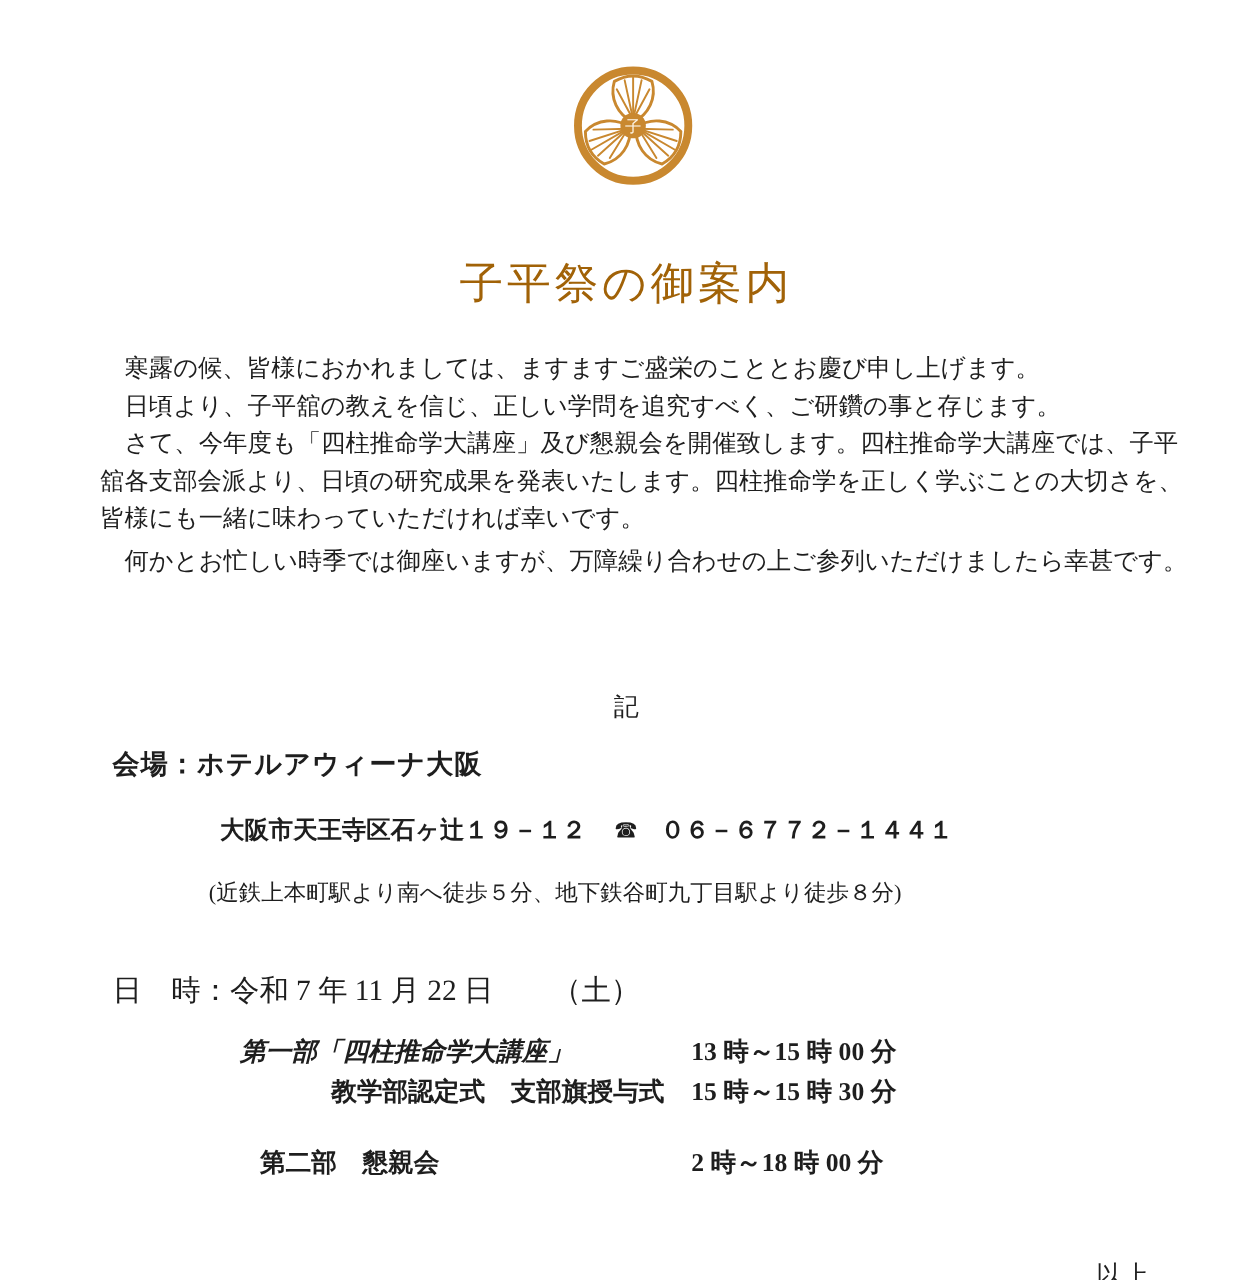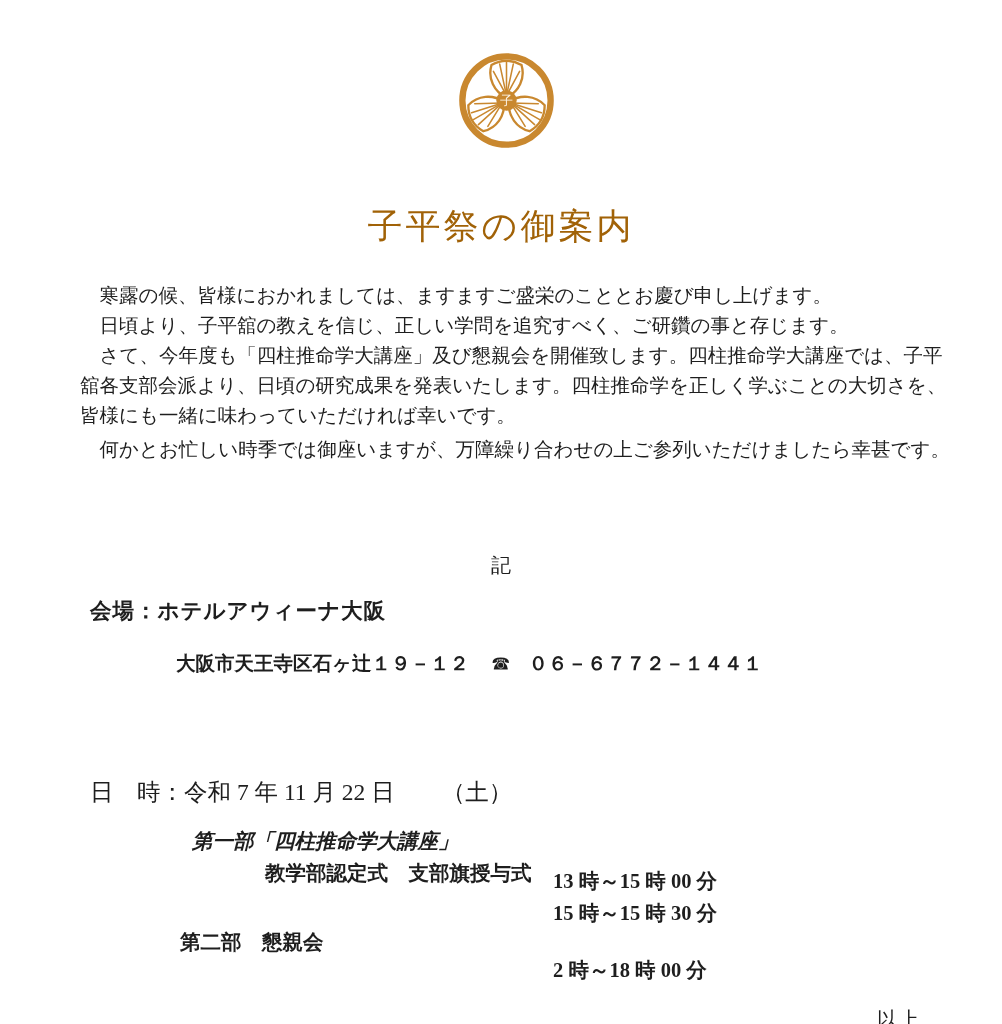--- a/index.html
+++ b/index.html
@@ -60,24 +60,24 @@
     font-size:18px;font-weight:normal;
     white-space:nowrap;
   }
   .datetime{
     position:absolute;left:90px;top:776px;
     font-size:23.5px;font-weight:normal;
     white-space:nowrap;
   }
   .schedule-row{position:absolute;left:0;top:0;width:100%;height:30px;font-weight:bold;font-size:20.5px;}
   .schedule-row .label{position:absolute;white-space:nowrap;}
-  .schedule-row .time{position:absolute;left:553px;white-space:nowrap;margin-top:40px;}
+  .schedule-row .time{position:absolute;left:553px;white-space:nowrap;}
   .row-1{top:827px;} .row-1 .label{left:192px;font-style:italic;}
   .row-2{top:859px;} .row-2 .label{left:265px;}
-  .row-3{top:916px;} .row-3 .label{left:180px;margin-top:12px;}
+  .row-3{top:916px;} .row-3 .label{left:208px;}
   .closing{
     position:absolute;left:877px;top:1006px;
     font-size:20px;letter-spacing:2px;white-space:nowrap;
   }
 </style>
 </head>
 <body>
 
 <div id="page">
 
@@ -126,20 +126,21 @@
 
 
   <div class="record">記</div>
 
   <div class="venue-heading">会場：ホテルアウィーナ大阪</div>
 
   <div class="address-line">
     <span>大阪市天王寺区石ヶ辻１９－１２</span><span class="phone-icon">☎</span><span>０６－６７７２－１４４１</span>
   </div>
 
+  <div class="directions">(近鉄上本町駅より南へ徒歩５分、地下鉄谷町九丁目駅より徒歩８分)</div>
 
   <div class="datetime">日　時：令和 7 年 11 月 22 日　　（土）</div>
 
   <div class="schedule-row row-1">
     <span class="label">第一部「四柱推命学大講座」</span>
     <span class="time">13 時～15 時 00 分</span>
   </div>
   <div class="schedule-row row-2">
     <span class="label">教学部認定式　支部旗授与式</span>
     <span class="time">15 時～15 時 30 分</span>

